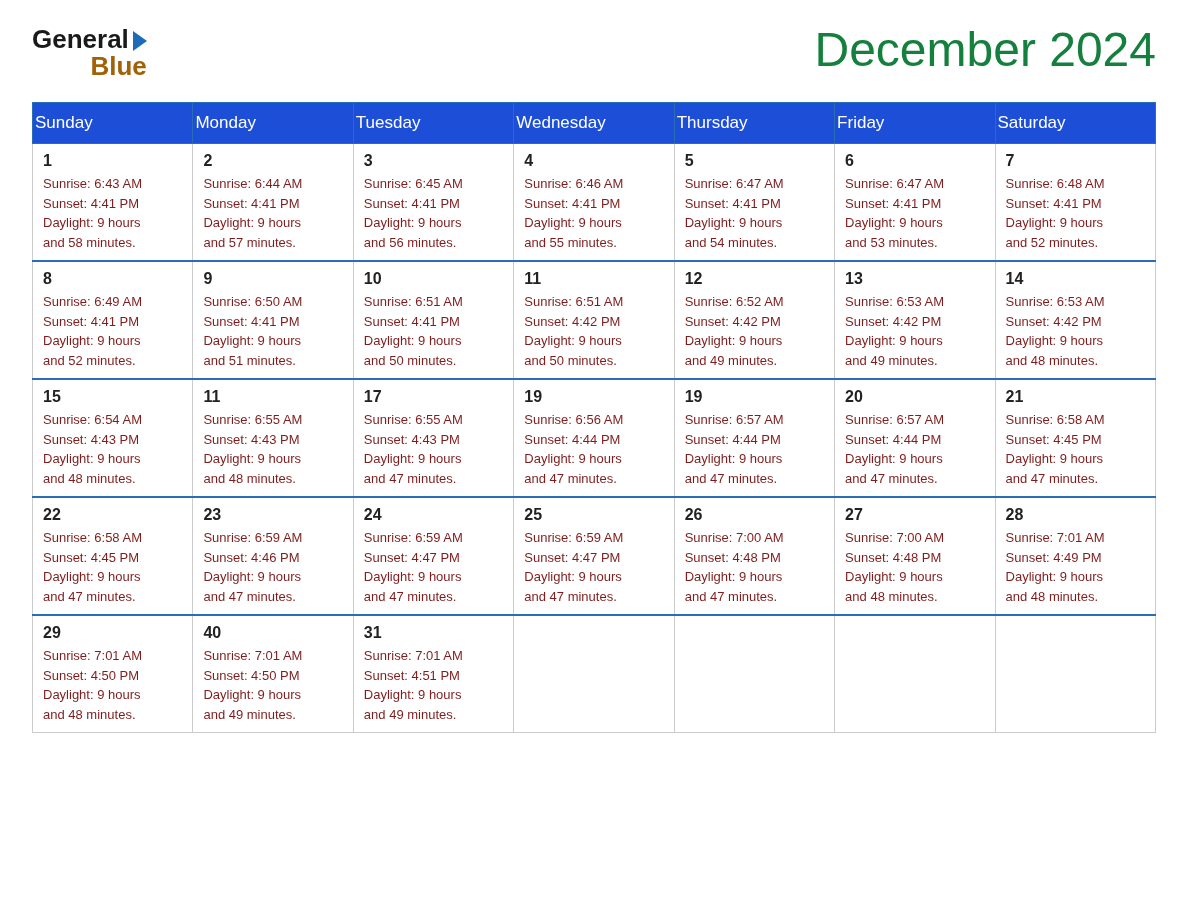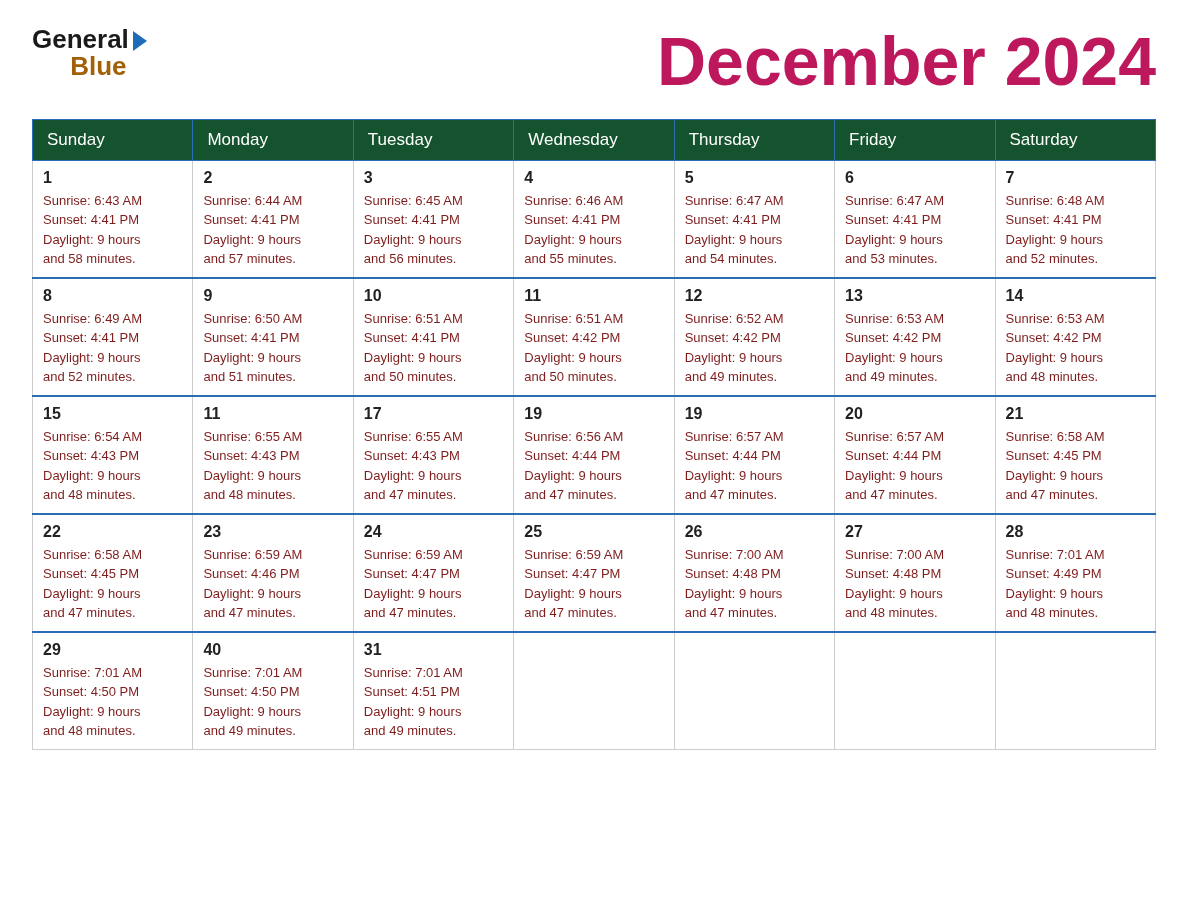--- a/index.html
+++ b/index.html
@@ -12,21 +12,21 @@
     }
     .header {
       display: flex;
       justify-content: space-between;
       align-items: flex-start;
       margin-bottom: 20px;
     }
     .logo {
       display: flex;
       flex-direction: column;
-      align-items: center;
+      align-items: flex-end;
     }
     .logo-top {
       display: flex;
       align-items: center;
       font-size: 26px;
       font-weight: bold;
       color: #1a1a1a;
     }
     .logo-general {
       color: #1a1a1a;
@@ -45,41 +45,41 @@
     .logo-blue {
       color: #a16207;
       font-size: 26px;
       font-weight: bold;
       margin-left: 4px;
     }
     .title-section {
       text-align: right;
     }
     .month-title {
-      font-size: 68px;
-      font-weight: bold;
-      color: #be185d;
+      font-size: 48px;
+      font-weight: normal;
+      color: #15803d;
       line-height: 1.1;
     }
     .location {
       font-size: 22px;
       color: #444;
       margin-top: 4px;
     }
     .calendar-table {
       width: 100%;
       border-collapse: collapse;
       border: 1px solid #aaa;
     }
     .calendar-table th {
-      background-color: #14532d;
+      background-color: #1d4ed8;
       color: #fff;
       font-size: 17px;
       font-weight: normal;
-      padding: 10px 14px;
+      padding: 10px 2px;
       text-align: left;
       border: 1px solid #2a6db5;
     }
     .calendar-table td {
       vertical-align: top;
       padding: 8px 10px;
       border: 1px solid #ccc;
       width: 14.28%;
       min-height: 110px;
       font-size: 13.5px;

